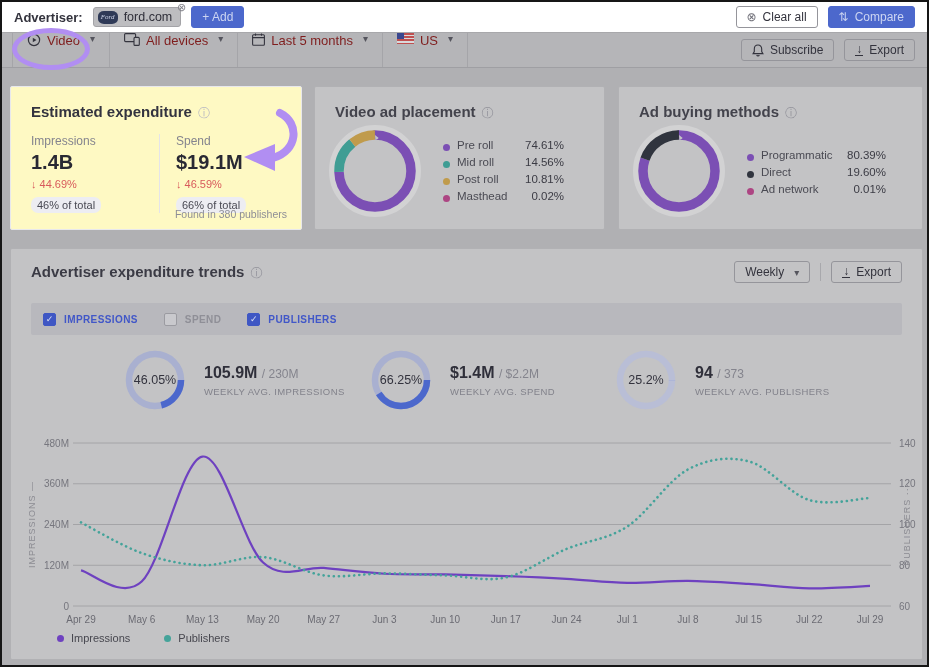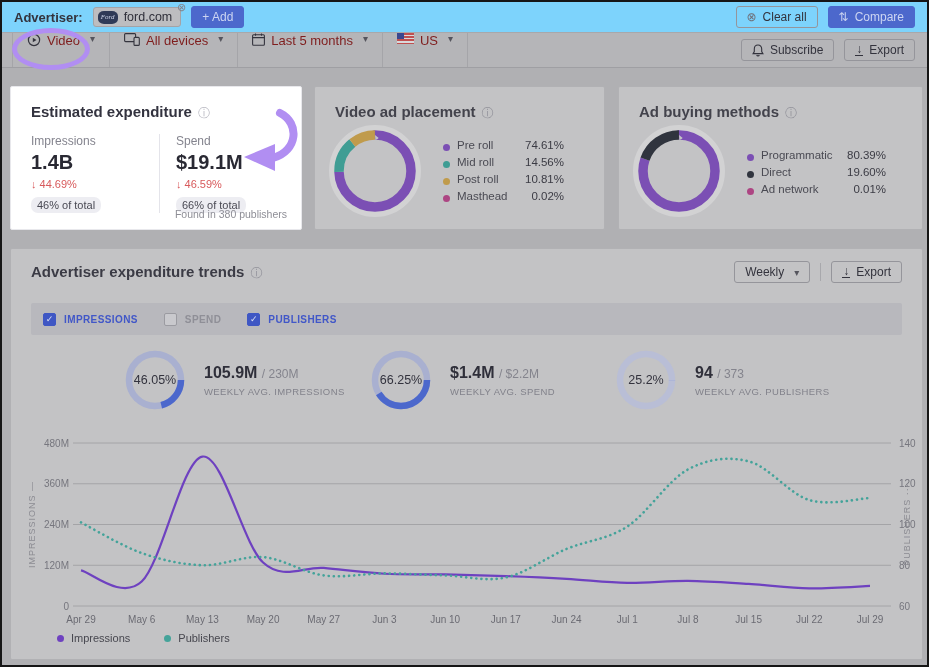--- a/index.html
+++ b/index.html
@@ -2,21 +2,21 @@
 <html><head>
 <meta charset="utf-8">
 <style>
   html,body{margin:0;padding:0;background:#8a8a8c;}
   *{box-sizing:border-box;}
   .screen{position:relative;width:929px;height:667px;background:#b0b0b3;border:2px solid #161616;
     font-family:"Liberation Sans",sans-serif;overflow:hidden;color:#36363f;}
   text{font-family:"Liberation Sans",sans-serif;}
 
   
-  .topbar{position:absolute;left:0;top:0;width:100%;height:30px;background:#7dd3fc;
+  .topbar{position:absolute;left:0;top:0;width:100%;height:30px;background:#ffffff;
     display:flex;align-items:center;padding:0 12px;gap:10px;}
   .adv-label{font-size:13px;font-weight:bold;color:#33333d;}
   .adv-tag{position:relative;display:flex;align-items:center;gap:6px;background:#bdbdc0;
     border:1px solid #a3a3a7;border-radius:3px;padding:2px 8px 2px 4px;font-size:12.5px;color:#2f2f39;}
   .ford-logo{width:20px;height:13px;background:#2f3a57;border-radius:6px/5px;display:flex;
     align-items:center;justify-content:center;color:#cfd6ea;font-size:7px;font-style:italic;
     font-family:"Liberation Serif",serif;}
   .tag-close{position:absolute;top:-6px;right:-6px;font-size:11px;color:#82828a;line-height:1;cursor:pointer;}
   .btn{display:inline-flex;align-items:center;gap:6px;border-radius:3px;font-size:12px;
     padding:3px 10px;cursor:pointer;white-space:nowrap;}
@@ -36,21 +36,21 @@
   .caret::after{content:"▾";font-size:10px;color:#55555e;margin-left:4px;}
   .fb-buttons{display:flex;align-items:center;gap:10px;margin-right:12px;}
   .flag{position:relative;width:17px;height:11px;background:repeating-linear-gradient(#bf5050 0 1.6px,#d9d9db 1.6px 3.2px);}
   .flag::after{content:"";position:absolute;left:0;top:0;width:7px;height:6px;background:#3a478f;}
 
   
   .card{position:absolute;top:84px;height:144px;background:#c3c3c5;border:1px solid #b1b1b4;border-radius:2px;}
   .card h2{margin:0;font-size:15px;font-weight:bold;color:#43434c;padding:16px 20px 0;}
   .info{cursor:pointer;}
   .info::before{content:"ⓘ";font-size:12px;font-weight:normal;color:#93939b;margin-left:6px;}
-  .card-hl{left:8px;width:292px;background:#ffffff;border:1px solid #e8e8ec;z-index:5;}
+  .card-hl{left:8px;width:292px;background:#fef9c3;border:1px solid #e8e8ec;z-index:5;}
   .card-hl h2{color:#33333f;}
   .card-hl .info::before{color:#b9b9c2;}
   .exp-cols{display:flex;margin:12px 20px 0;}
   .exp-col1{width:128px;}
   .exp-col2{border-left:1px solid #e4e4ea;padding-left:16px;flex:1;}
   .exp-label{font-size:12px;color:#84848e;}
   .exp-value{font-size:20px;font-weight:bold;color:#292933;margin-top:3px;}
   .exp-change{font-size:11px;color:#d85a5c;margin-top:4px;}
   .exp-badge{display:inline-block;background:#ededf2;border-radius:7px;padding:2px 6px;
     font-size:11px;color:#4a4a54;margin-top:7px;}

